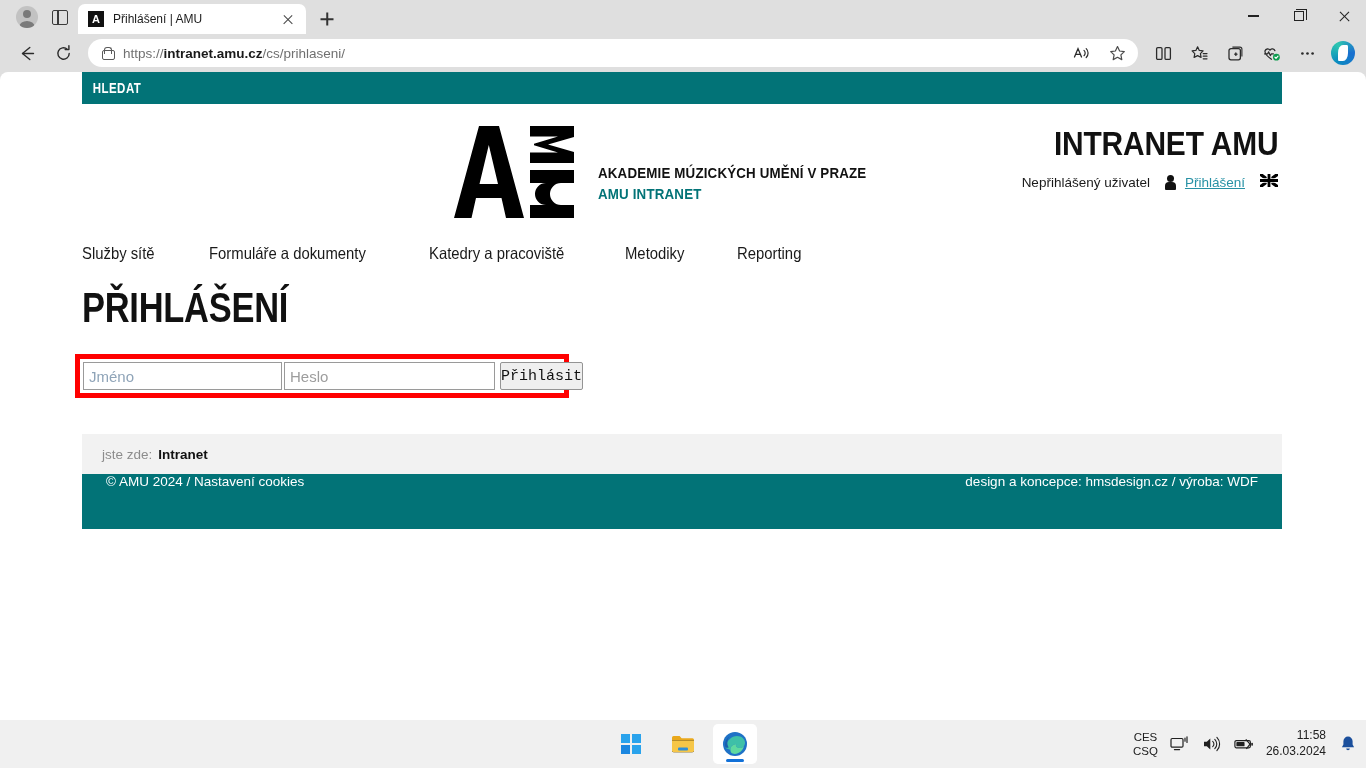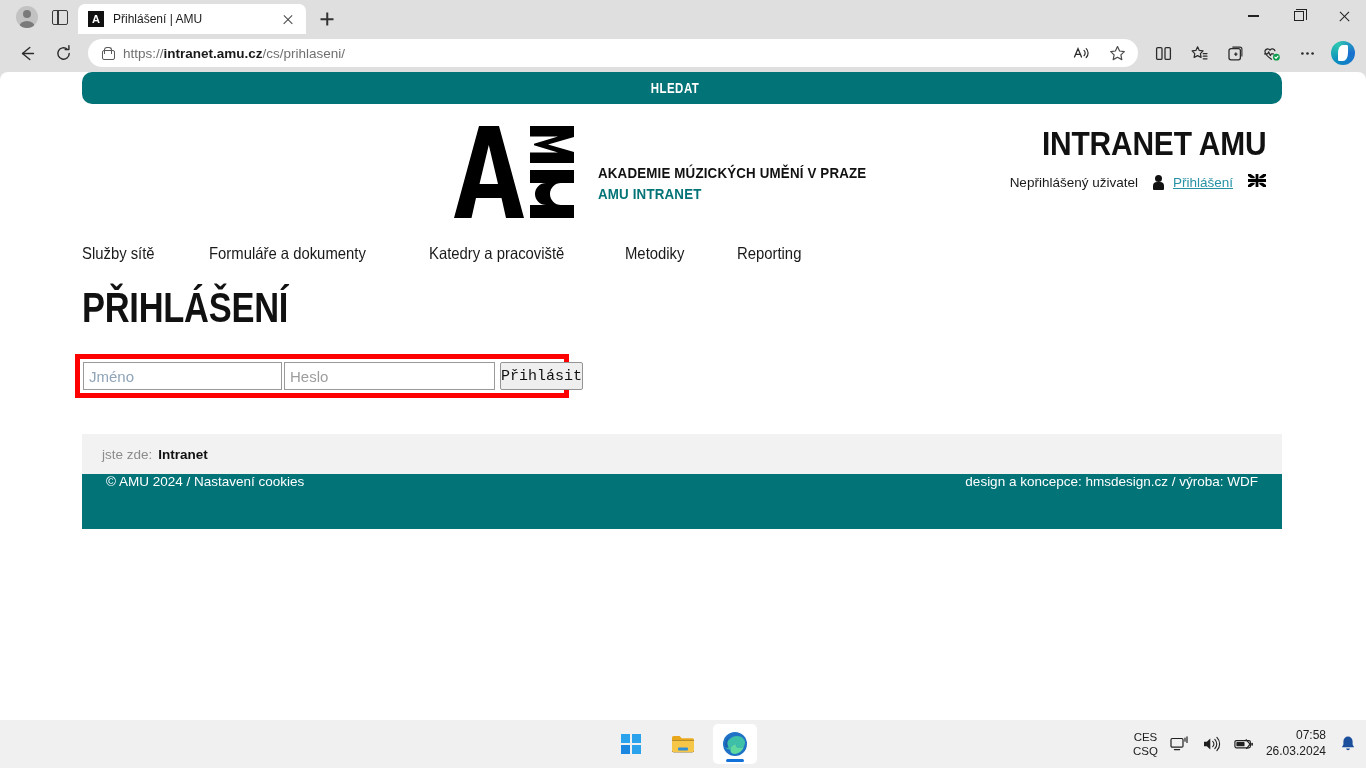--- a/index.html
+++ b/index.html
@@ -112,21 +112,21 @@
   
   .viewport {
     position: absolute; left: 0; top: 72px; width: 1366px; height: 648px;
     background: #fff; border-radius: 8px 8px 0 0; overflow: hidden;
   }
 
   .page { width: 1366px; }
 
   .searchbar {
     margin-left: 82px; width: 1200px; height: 32px; background: #027377;
-    display: flex; align-items: center; justify-content: center; padding-right: 24px; border-radius: 10px;
+    display: flex; align-items: center; justify-content: flex-start; padding-right: 24px;
   }
   .searchbar span {
     color: #fff; font-size: 14px; font-weight: bold; letter-spacing: .6px;
     font-family: "Liberation Sans Narrow", "Liberation Sans", sans-serif;
     transform: scaleX(.82); transform-origin: right center;
   }
 
   .headerwrap { margin-left: 82px; width: 1200px; position: relative; padding-top: 22px; }
 
   .brand { display: flex; align-items: flex-start; gap: 24px; justify-content: center; }
@@ -141,21 +141,21 @@
     transform: scaleX(.86); transform-origin: left center;
     white-space: nowrap;
   }
   .brand-l2 {
     font-size: 15.5px; font-weight: bold; color: #027377; letter-spacing: .2px; margin-top: 3px;
     font-family: "Liberation Sans Narrow", "Liberation Sans", sans-serif;
     transform: scaleX(.86); transform-origin: left center;
     white-space: nowrap;
   }
 
-  .header-right { position: absolute; right: 16px; top: 22px; text-align: right; }
+  .header-right { position: absolute; right: 4px; top: 22px; text-align: right; }
   .intranet-title {
     font-size: 34px; font-weight: bold; color: #111; letter-spacing: -0.2px; line-height: 1;
     font-family: "Liberation Sans Narrow", "Liberation Sans", sans-serif;
     transform: scaleX(.88); transform-origin: right center;
     white-space: nowrap;
   }
   .userline {
     margin-top: 14px; display: flex; align-items: center; justify-content: flex-end; gap: 9px;
     font-size: 13.5px; color: #1a1a1a;
   }
@@ -463,21 +463,21 @@
       </div>
       <div class="tray-ico">
         <svg width="22" height="14" viewBox="0 0 22 14">
           <rect x="1" y="3.2" width="17" height="8" rx="1.6" fill="none" stroke="#202020" stroke-width="1.3"></rect>
           <rect x="19" y="5.6" width="1.8" height="3.2" rx="0.8" fill="#202020"></rect>
           <rect x="2.6" y="4.8" width="9" height="4.8" rx="0.8" fill="#202020"></rect>
           <path d="M13 2 L17.6 7.2 L13.6 12.4" fill="none" stroke="#202020" stroke-width="1.3" stroke-linejoin="round"></path>
         </svg>
       </div>
       <div class="clock">
-        <div>07:58</div>
+        <div>11:58</div>
         <div>26.03.2024</div>
       </div>
       <div class="tray-ico">
         <svg class="bell" width="16" height="18" viewBox="0 0 16 18">
           <path d="M8 1.6 a4.6 4.6 0 0 1 4.6 4.6 v3.4 l1.5 2.6 H1.9 l1.5 -2.6 V6.2 A4.6 4.6 0 0 1 8 1.6 Z" fill="#1b4f9c"></path>
           <path d="M6.2 13.4 a1.8 1.8 0 0 0 3.6 0 Z" fill="#1b4f9c"></path>
         </svg>
       </div>
     </div>
   </div>

